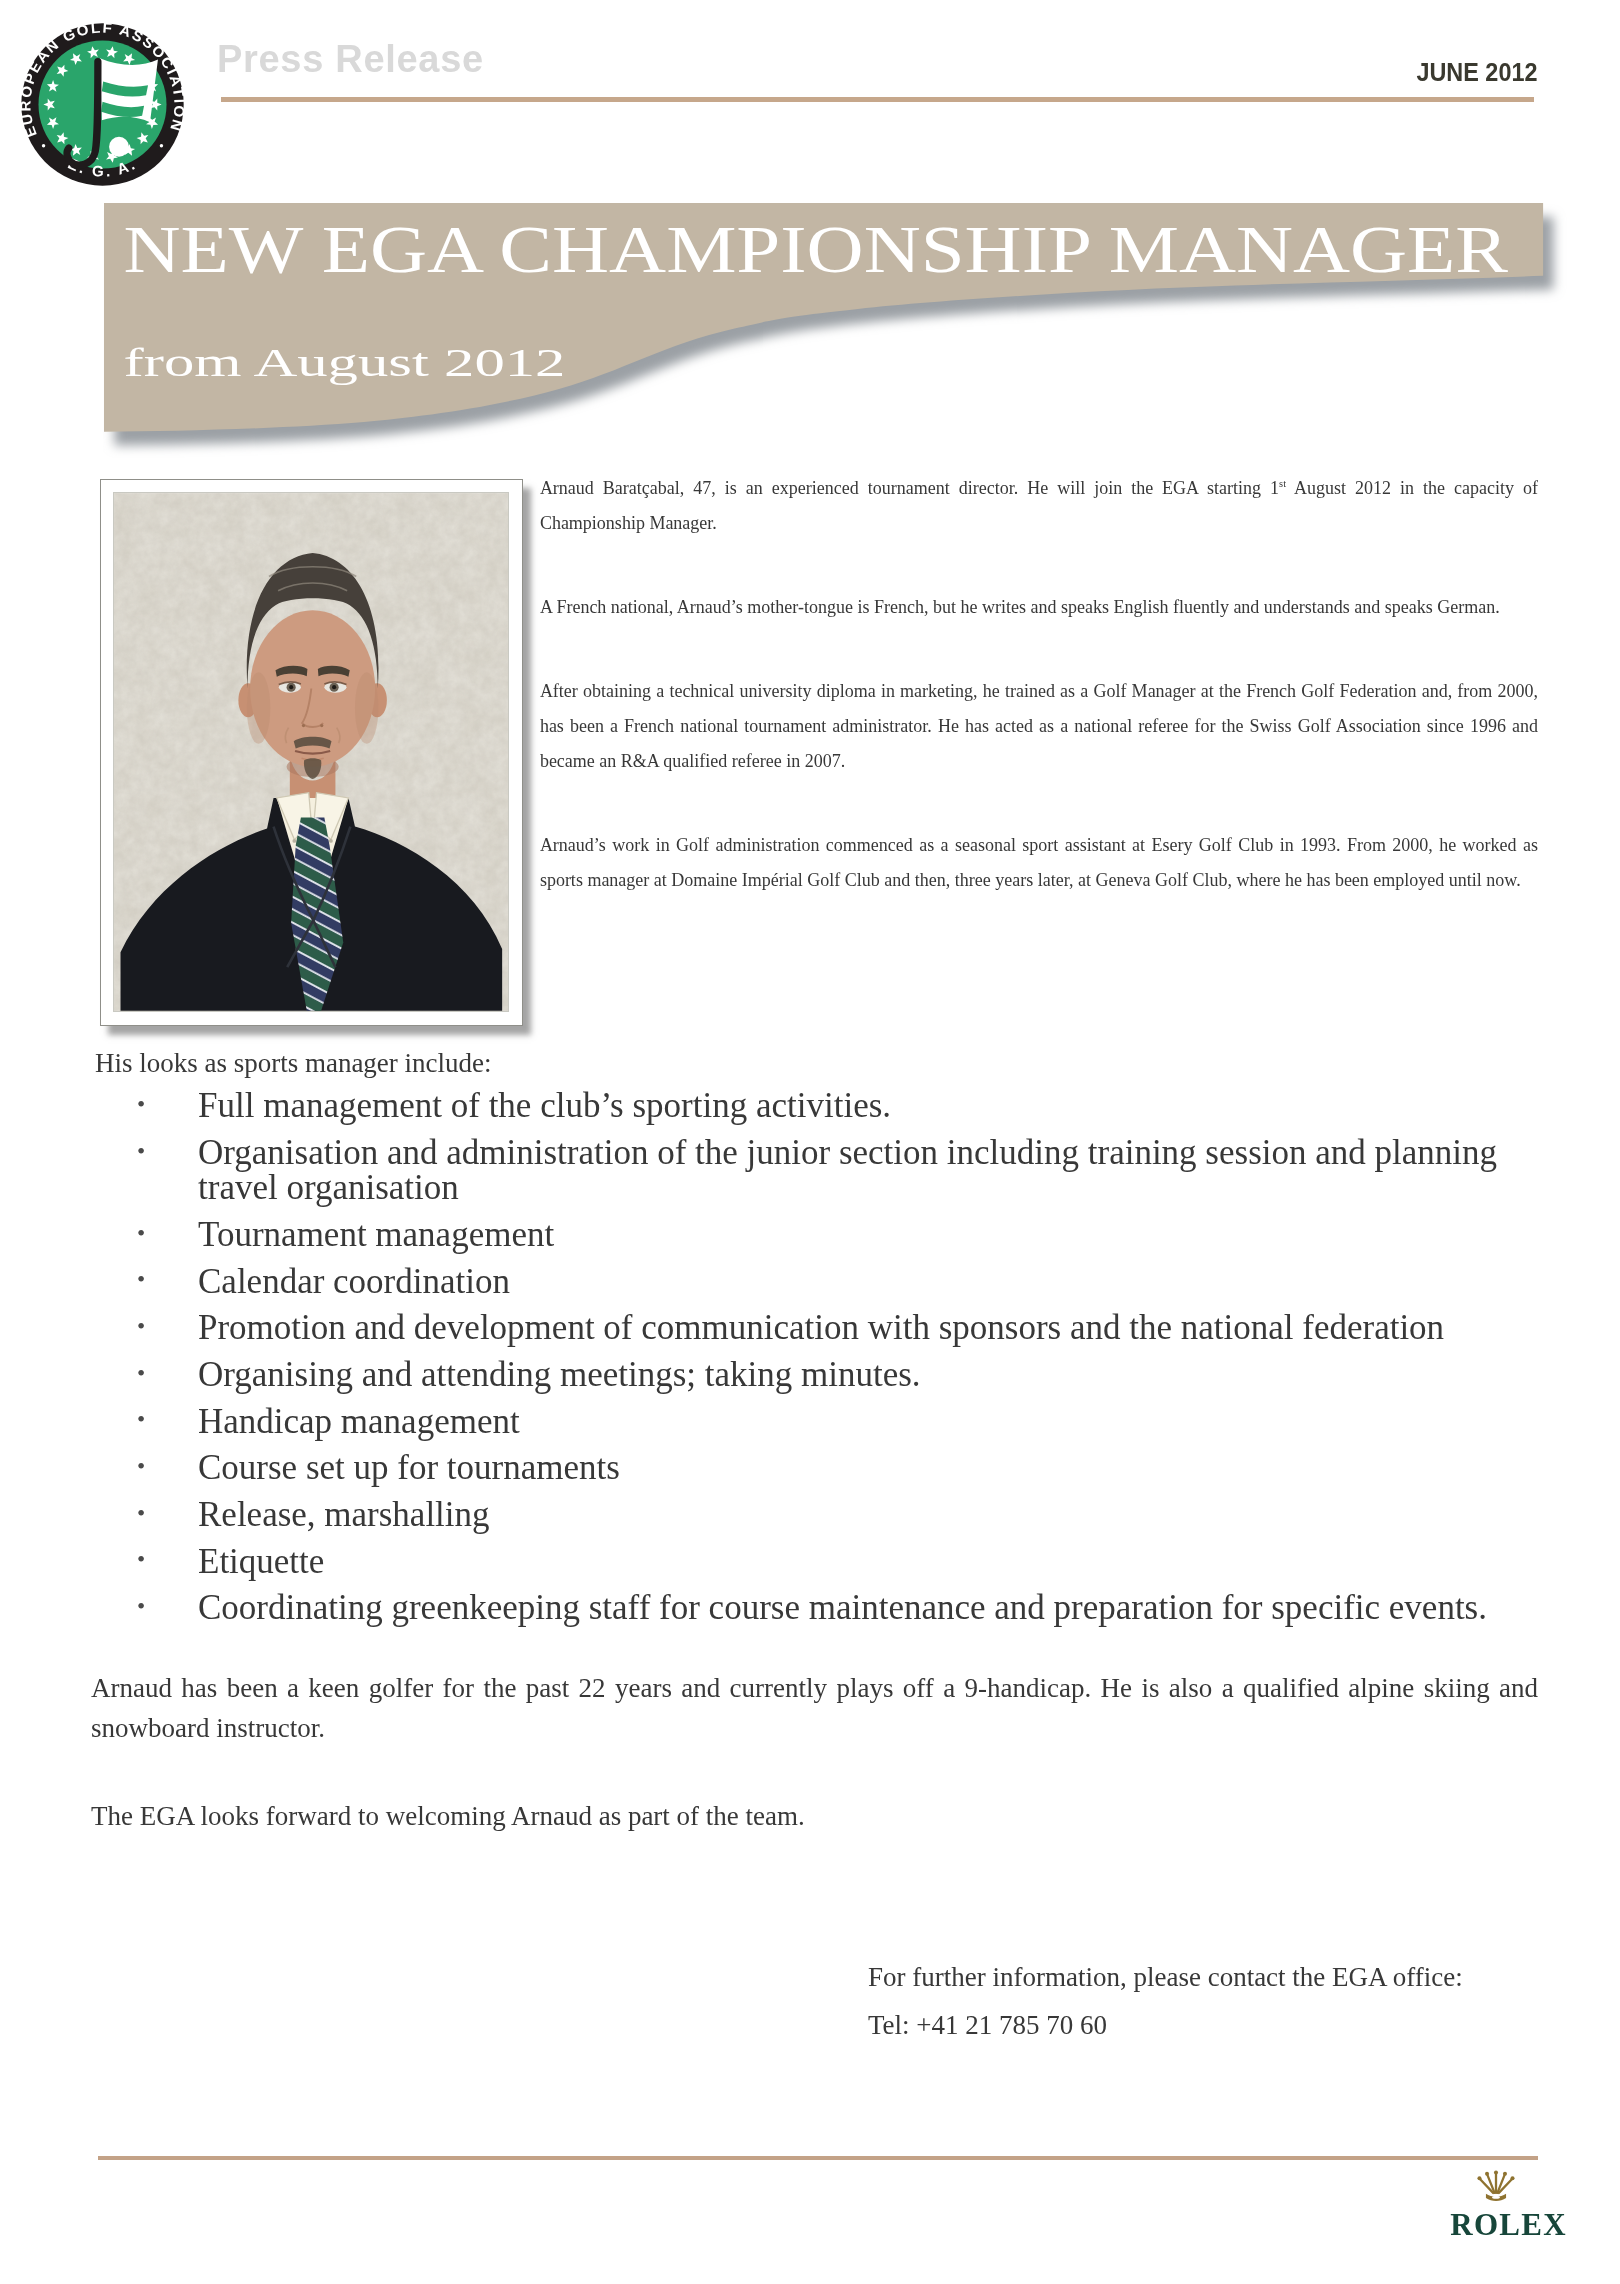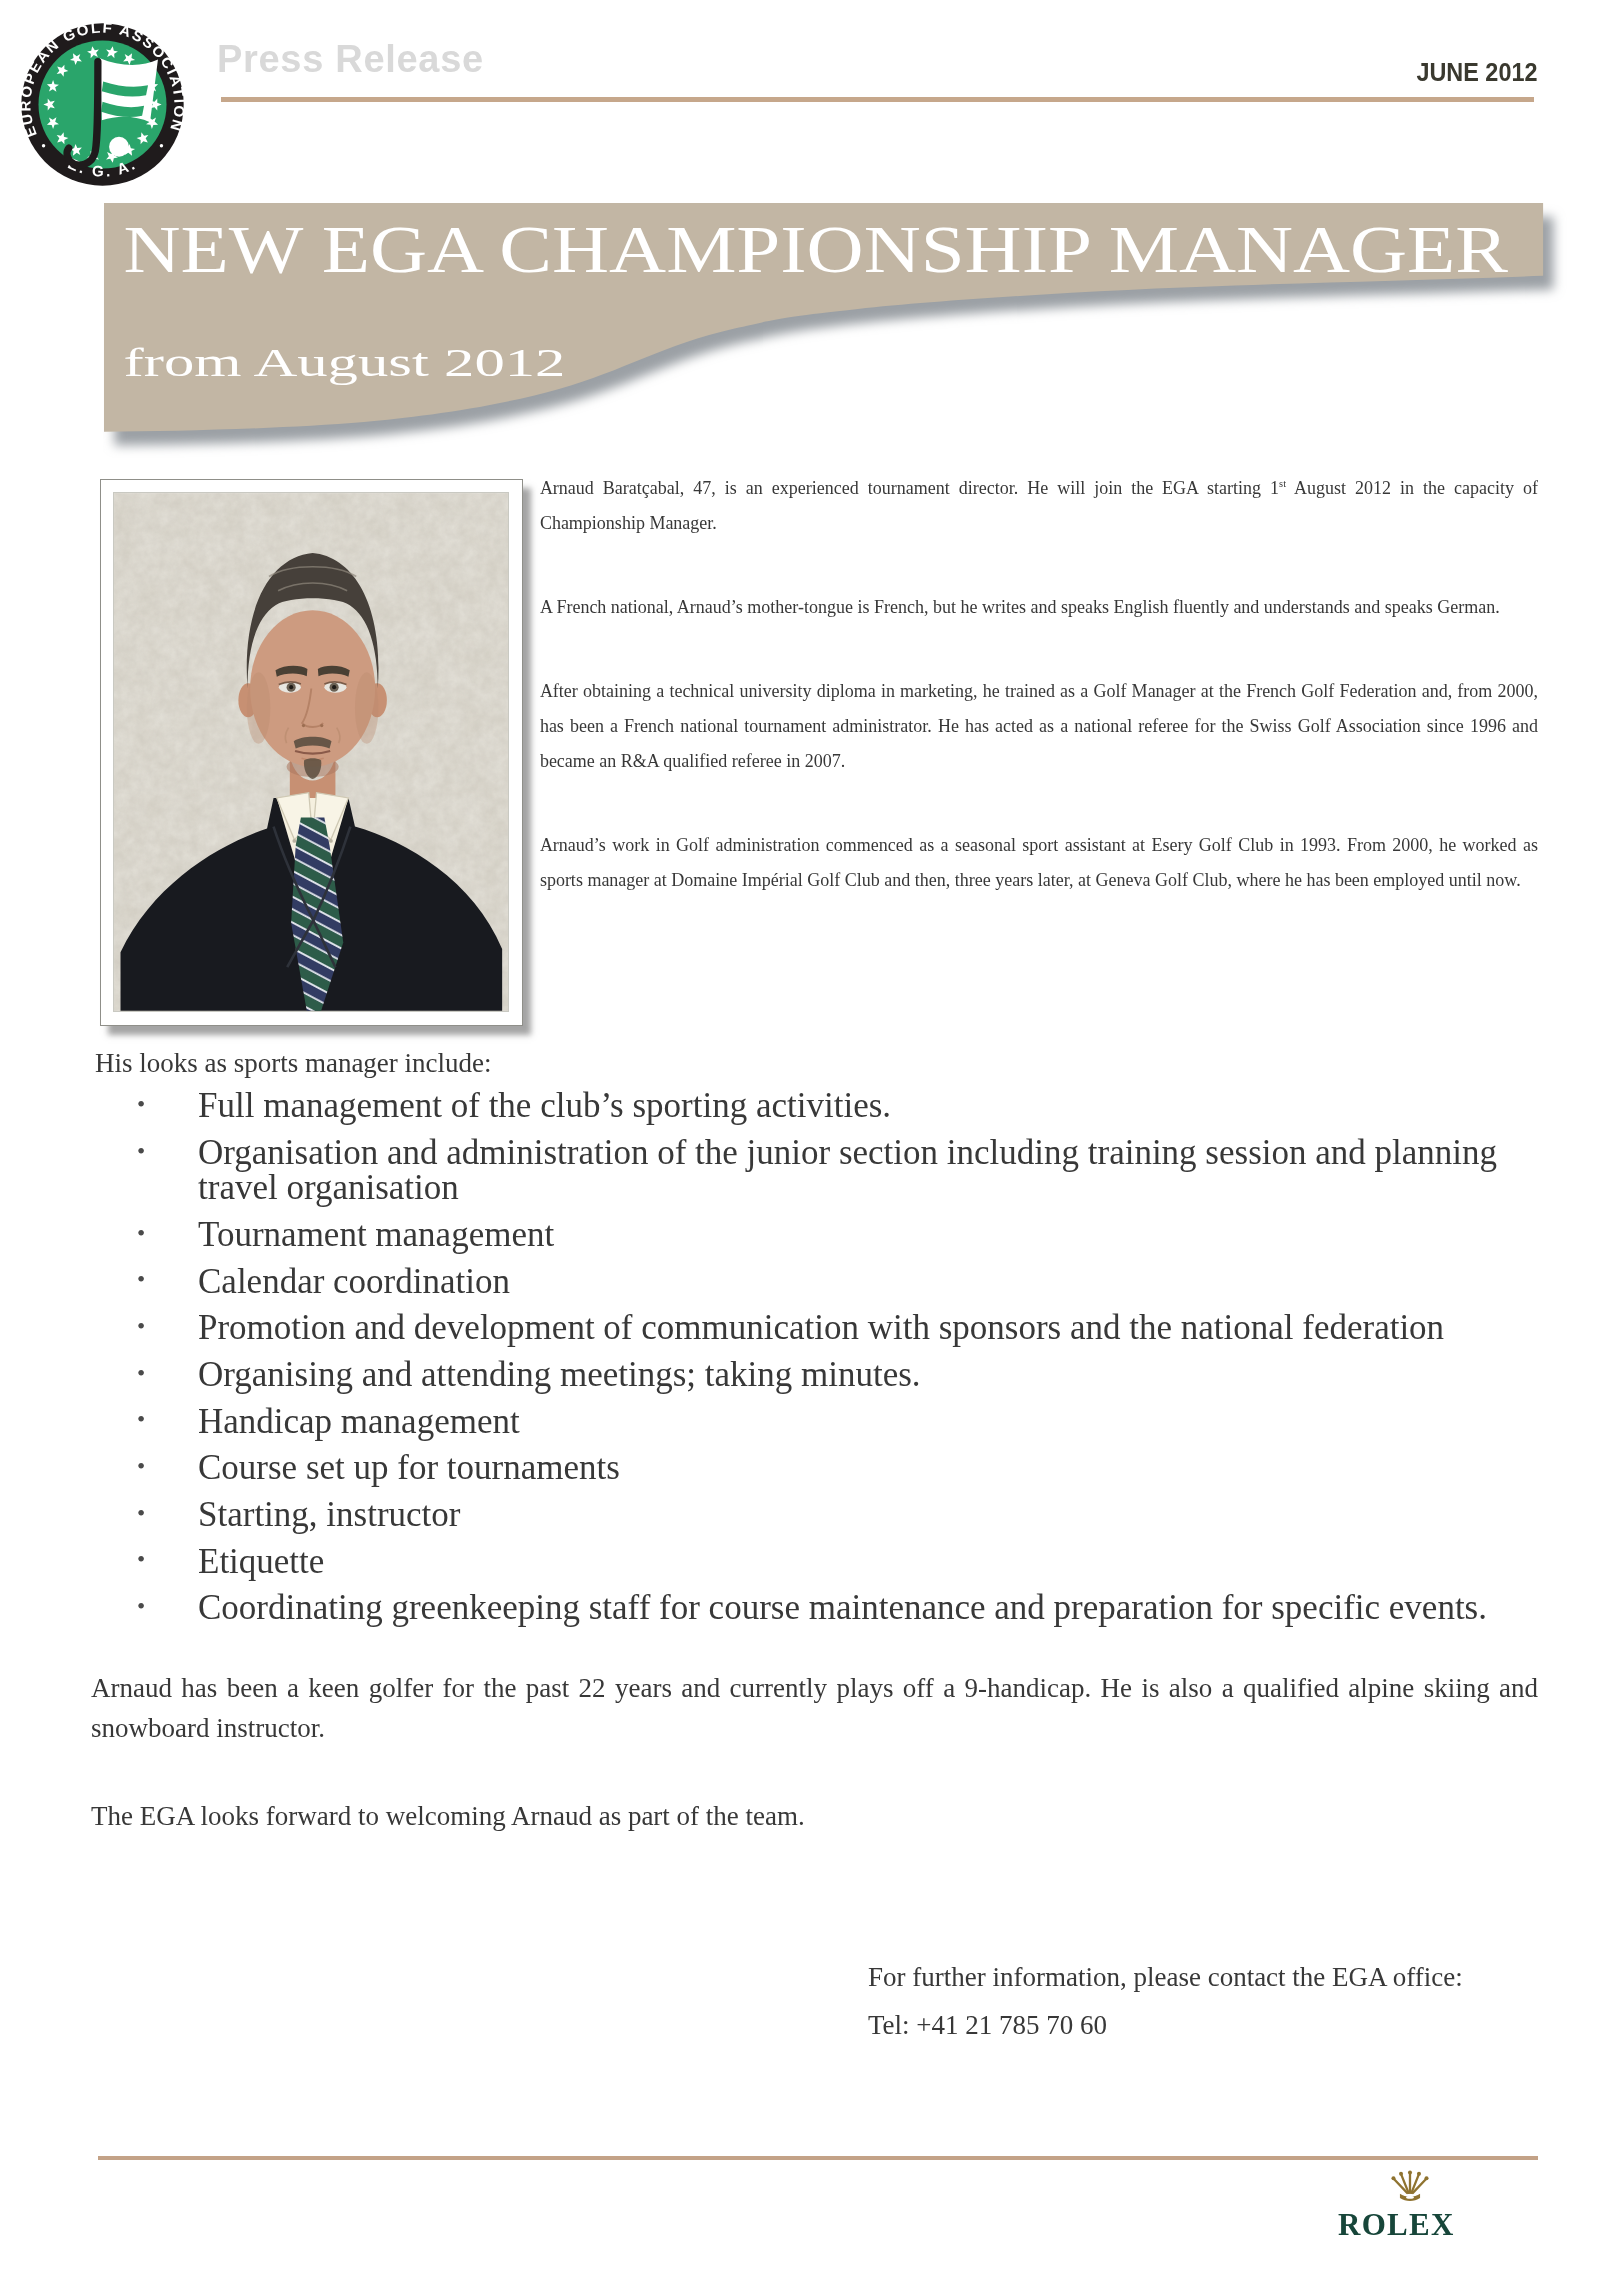--- a/index.html
+++ b/index.html
@@ -53,21 +53,21 @@
     content:"•"; position:absolute; left:46px; top:-1.3px;
     font-size:23.4px; color:#4a4a4a;
   }
   p.closing1 { margin:43px 0 0 0; font-size:27px; line-height:40px; text-align:justify; color:#383838; }
   p.closing2 { margin:48px 0 0 0; font-size:27px; line-height:40px; color:#383838; }
   
   .contact { position:absolute; left:868px; top:1953px; font-size:27px; color:#383838; }
   .contact div { line-height:48px; }
   
   .footer-rule { position:absolute; left:98px; top:2156px; width:1440px; height:3.9px; background:#c3a287; }
-  .rolex { position:absolute; left:1338px; top:2167px; width:143px; text-align:left; }
+  .rolex { position:absolute; left:1424px; top:2167px; width:143px; text-align:right; }
   .rolex .crown { display:block; margin:0 auto; }
   .rolex .word {
     margin-top:2.6px; font-family:"Liberation Serif", serif; font-weight:bold;
     font-size:31px; letter-spacing:1.3px; color:#17463a; transform:scaleY(1.05);
   }
 </style>
 </head>
 <body>
 
 <div class="page">
@@ -234,21 +234,21 @@
 
     <ul class="skills">
       <li><span>Full management of the club’s sporting activities.</span></li>
       <li><span>Organisation and administration of the junior section including training session and planning travel organisation</span></li>
       <li><span>Tournament management</span></li>
       <li><span>Calendar coordination</span></li>
       <li><span>Promotion and development of communication with sponsors and the national federation</span></li>
       <li><span>Organising and attending meetings; taking minutes.</span></li>
       <li><span>Handicap management</span></li>
       <li><span>Course set up for tournaments</span></li>
-      <li><span>Starting, instructor</span></li>
+      <li><span>Release, marshalling</span></li>
       <li><span>Etiquette</span></li>
       <li><span>Coordinating greenkeeping staff for course maintenance and preparation for specific events.</span></li>
     </ul>
 
     <p class="closing1">Arnaud has been a keen golfer for the past 22 years and currently plays off a 9-handicap. He is also a qualified alpine skiing and snowboard instructor.</p>
     <p class="closing2">The EGA looks forward to welcoming Arnaud as part of the team.</p>
   </div>
 
   <div class="contact">
     <div>For further information, please contact the EGA office:</div>

